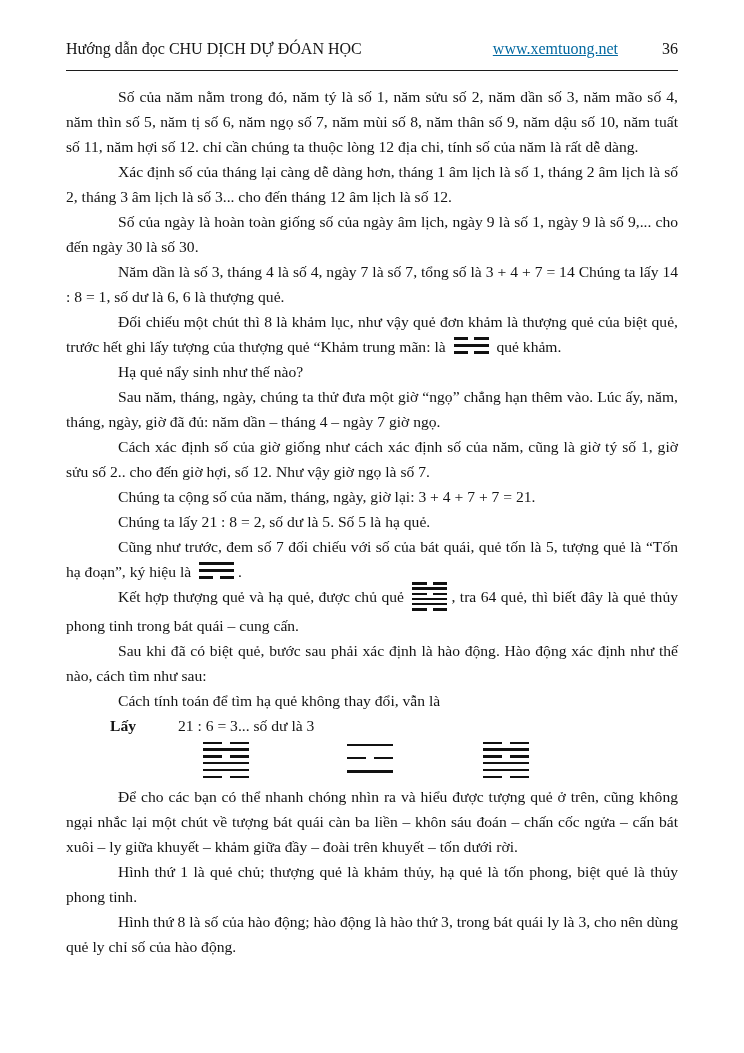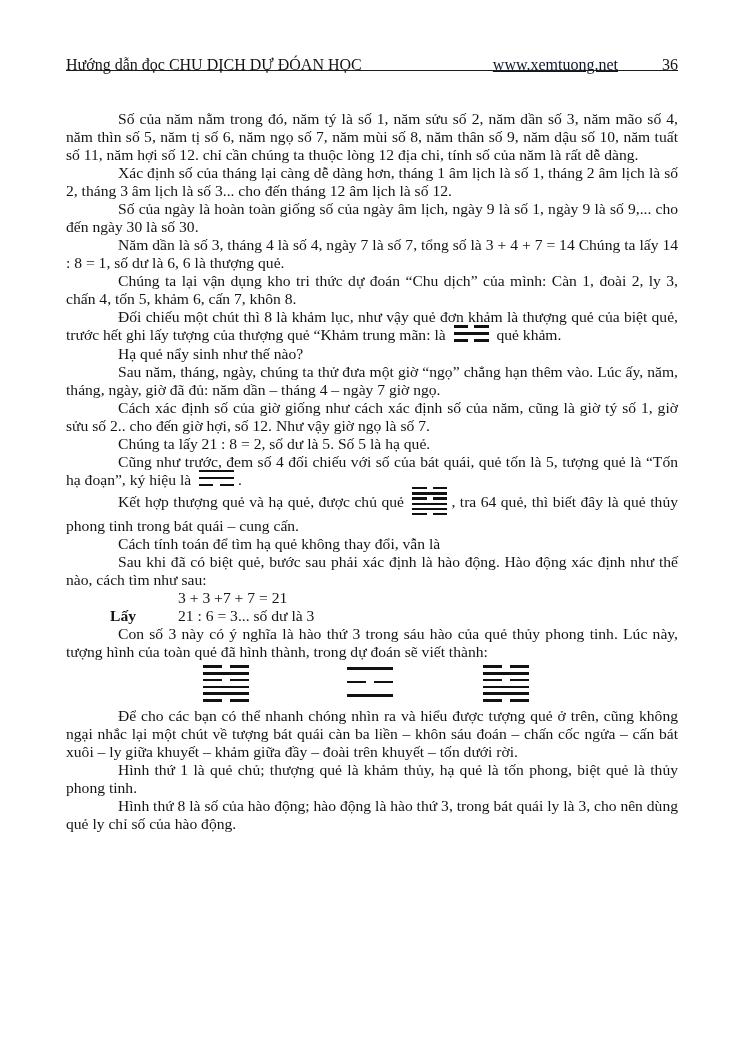--- a/index.html
+++ b/index.html
@@ -3,32 +3,32 @@
 <meta charset="utf-8">
 <style>
   html,body { margin:0; padding:0; background:#e8e8e8; }
   .page {
     position:relative; width:744px; height:1053px; background:#ffffff;
     font-family:"Liberation Serif","DejaVu Serif",serif; color:#141414;
     overflow:hidden; margin:0 auto;
   }
   .header {
     position:absolute; left:66px; top:40px; width:612px;
-    display:flex; align-items:flex-start; font-size:16px; white-space:nowrap;margin-top:16px;
+    display:flex; align-items:flex-start; font-size:16px; white-space:nowrap;
   }
   .header .title { flex:1; }
   .header .link { text-decoration:underline; cursor:pointer; }
   .header .pageno { margin-left:44px; }
   .rule {
     position:absolute; left:66px; top:70px; width:612px; height:0;
     border:none; border-top:1.7px solid #1c1c1c; margin:0;
   }
   .body {
     position:absolute; left:66px; top:84px; width:612px;
-    font-size:15.6px; line-height:18px; text-align:justify;margin-top:26px;
+    font-size:15.6px; line-height:25px; text-align:justify;
   }
   .body p { margin:0; text-indent:52px; }
   .body p.noindent { text-indent:0; }
   .formula1 { padding-left:112px; text-indent:0 !important; }
   .formula-row { text-indent:0 !important; }
   .formula-row .lay { display:inline-block; margin-left:44px; width:68px;font-weight:bold; }
   
   .hx { display:inline-flex; flex-direction:column; }
   .hx .ln { height:2.4px; background:#111; }
   .hx .ln.broken { background:transparent; display:flex; justify-content:space-between; }
@@ -43,55 +43,55 @@
   .fig2 { left:281px; }
   .fig3 { left:417px; }
 </style>
 </head>
 <body>
 
 <div class="page">
 
   <div class="header">
     <span class="title">Hướng dẫn đọc CHU DỊCH DỰ ĐÓAN HỌC</span>
-    <a class="link" style="color: #0f172a;">www.xemtuong.net</a>
+    <a class="link" style="color: #0369a1;">www.xemtuong.net</a>
     <span class="pageno">36</span>
   </div>
 
   <hr class="rule">
 
   <div class="body">
 
     <p>Số của năm nằm trong đó, năm tý là số 1, năm sửu số 2, năm dần số 3, năm mão số 4, năm thìn số 5, năm tị số 6, năm ngọ số 7, năm mùi số 8, năm thân số 9, năm dậu số 10, năm tuất số 11, năm hợi số 12. chỉ cần chúng ta thuộc lòng 12 địa chi, tính số của năm là rất dễ dàng.</p>
     <p>Xác định số của tháng lại càng dễ dàng hơn, tháng 1 âm lịch là số 1, tháng 2 âm lịch là số 2, tháng 3 âm lịch là số 3... cho đến tháng 12 âm lịch là số 12.</p>
     <p>Số của ngày là hoàn toàn giống số của ngày âm lịch, ngày 9 là số 1, ngày 9 là số 9,... cho đến ngày 30 là số 30.</p>
     <p>Năm dần là số 3, tháng 4 là số 4, ngày 7 là số 7, tổng số là 3 + 4 + 7 = 14 Chúng ta lấy 14 : 8 = 1, số dư là 6, 6 là thượng quẻ.</p>
-    <p>Chúng ta lại vận dụng kho tri thức dự đoán “Chu dịch” của mình: Càn 1, đoài 2, ly 3, chấn 4, tốn 5, khảm 6, cấn 7, khôn 8.</p>
 
     <p>
       <span>Đối chiếu một chút thì 8 là khảm lục, như vậy quẻ đơn khảm là thượng quẻ của biệt quẻ, trước hết ghi lấy tượng của thượng quẻ “Khảm trung mãn: là </span><span class="hx inline3">
           <span class="ln broken">
             <i></i>
             <i></i>
           </span>
           <span class="ln solid"></span>
           <span class="ln broken">
             <i></i>
             <i></i>
           </span>
         </span><span> quẻ khảm.</span>
     </p>
 
     <p>Hạ quẻ nẩy sinh như thế nào?</p>
     <p>Sau năm, tháng, ngày, chúng ta thử đưa một giờ “ngọ” chẳng hạn thêm vào. Lúc ấy, năm, tháng, ngày, giờ đã đủ: năm dần – tháng 4 – ngày 7 giờ ngọ.</p>
     <p>Cách xác định số của giờ giống như cách xác định số của năm, cũng là giờ tý số 1, giờ sửu số 2.. cho đến giờ hợi, số 12. Như vậy giờ ngọ là số 7.</p>
+    <p>Chúng ta cộng số của năm, tháng, ngày, giờ lại: 3 + 4 + 7 + 7 = 21.</p>
     <p>Chúng ta lấy 21 : 8 = 2, số dư là 5. Số 5 là hạ quẻ.</p>
 
     <p>
-      <span>Cũng như trước, đem số 4 đối chiếu với số của bát quái, quẻ tốn là 5, tượng quẻ là “Tốn hạ đoạn”, ký hiệu là </span><span class="hx inline3">
+      <span>Cũng như trước, đem số 7 đối chiếu với số của bát quái, quẻ tốn là 5, tượng quẻ là “Tốn hạ đoạn”, ký hiệu là </span><span class="hx inline3">
           <span class="ln solid"></span>
           <span class="ln solid"></span>
           <span class="ln broken">
             <i></i>
             <i></i>
           </span>
         </span><span>.</span>
     </p>
 
     <p>
@@ -107,29 +107,27 @@
           </span>
           <span class="ln solid"></span>
           <span class="ln solid"></span>
           <span class="ln broken">
             <i></i>
             <i></i>
           </span>
         </span><span>, tra 64 quẻ, thì biết đây là quẻ thủy phong tinh trong bát quái – cung cấn.</span>
     </p>
 
+    <p>Sau khi đã có biệt quẻ, bước sau phải xác định là hào động. Hào động xác định như thế nào, cách tìm như sau:</p>
     <p>Cách tính toán để tìm hạ quẻ không thay đổi, vẫn là</p>
-    <p>Sau khi đã có biệt quẻ, bước sau phải xác định là hào động. Hào động xác định như thế nào, cách tìm như sau:</p>
 
-    <p class="noindent formula1">3 + 3 +7 + 7 = 21</p>
     <p class="noindent formula-row">
       <span class="lay">Lấy</span><span>21 : 6 = 3... số dư là 3</span>
     </p>
 
-    <p>Con số 3 này có ý nghĩa là hào thứ 3 trong sáu hào của quẻ thủy phong tinh. Lúc này, tượng hình của toàn quẻ đã hình thành, trong dự đoán sẽ viết thành:</p>
 
     <div class="figures">
       <span class="hx big6 fig fig1">
           <span class="ln broken">
             <i></i>
             <i></i>
           </span>
           <span class="ln solid"></span>
           <span class="ln broken">
             <i></i>

